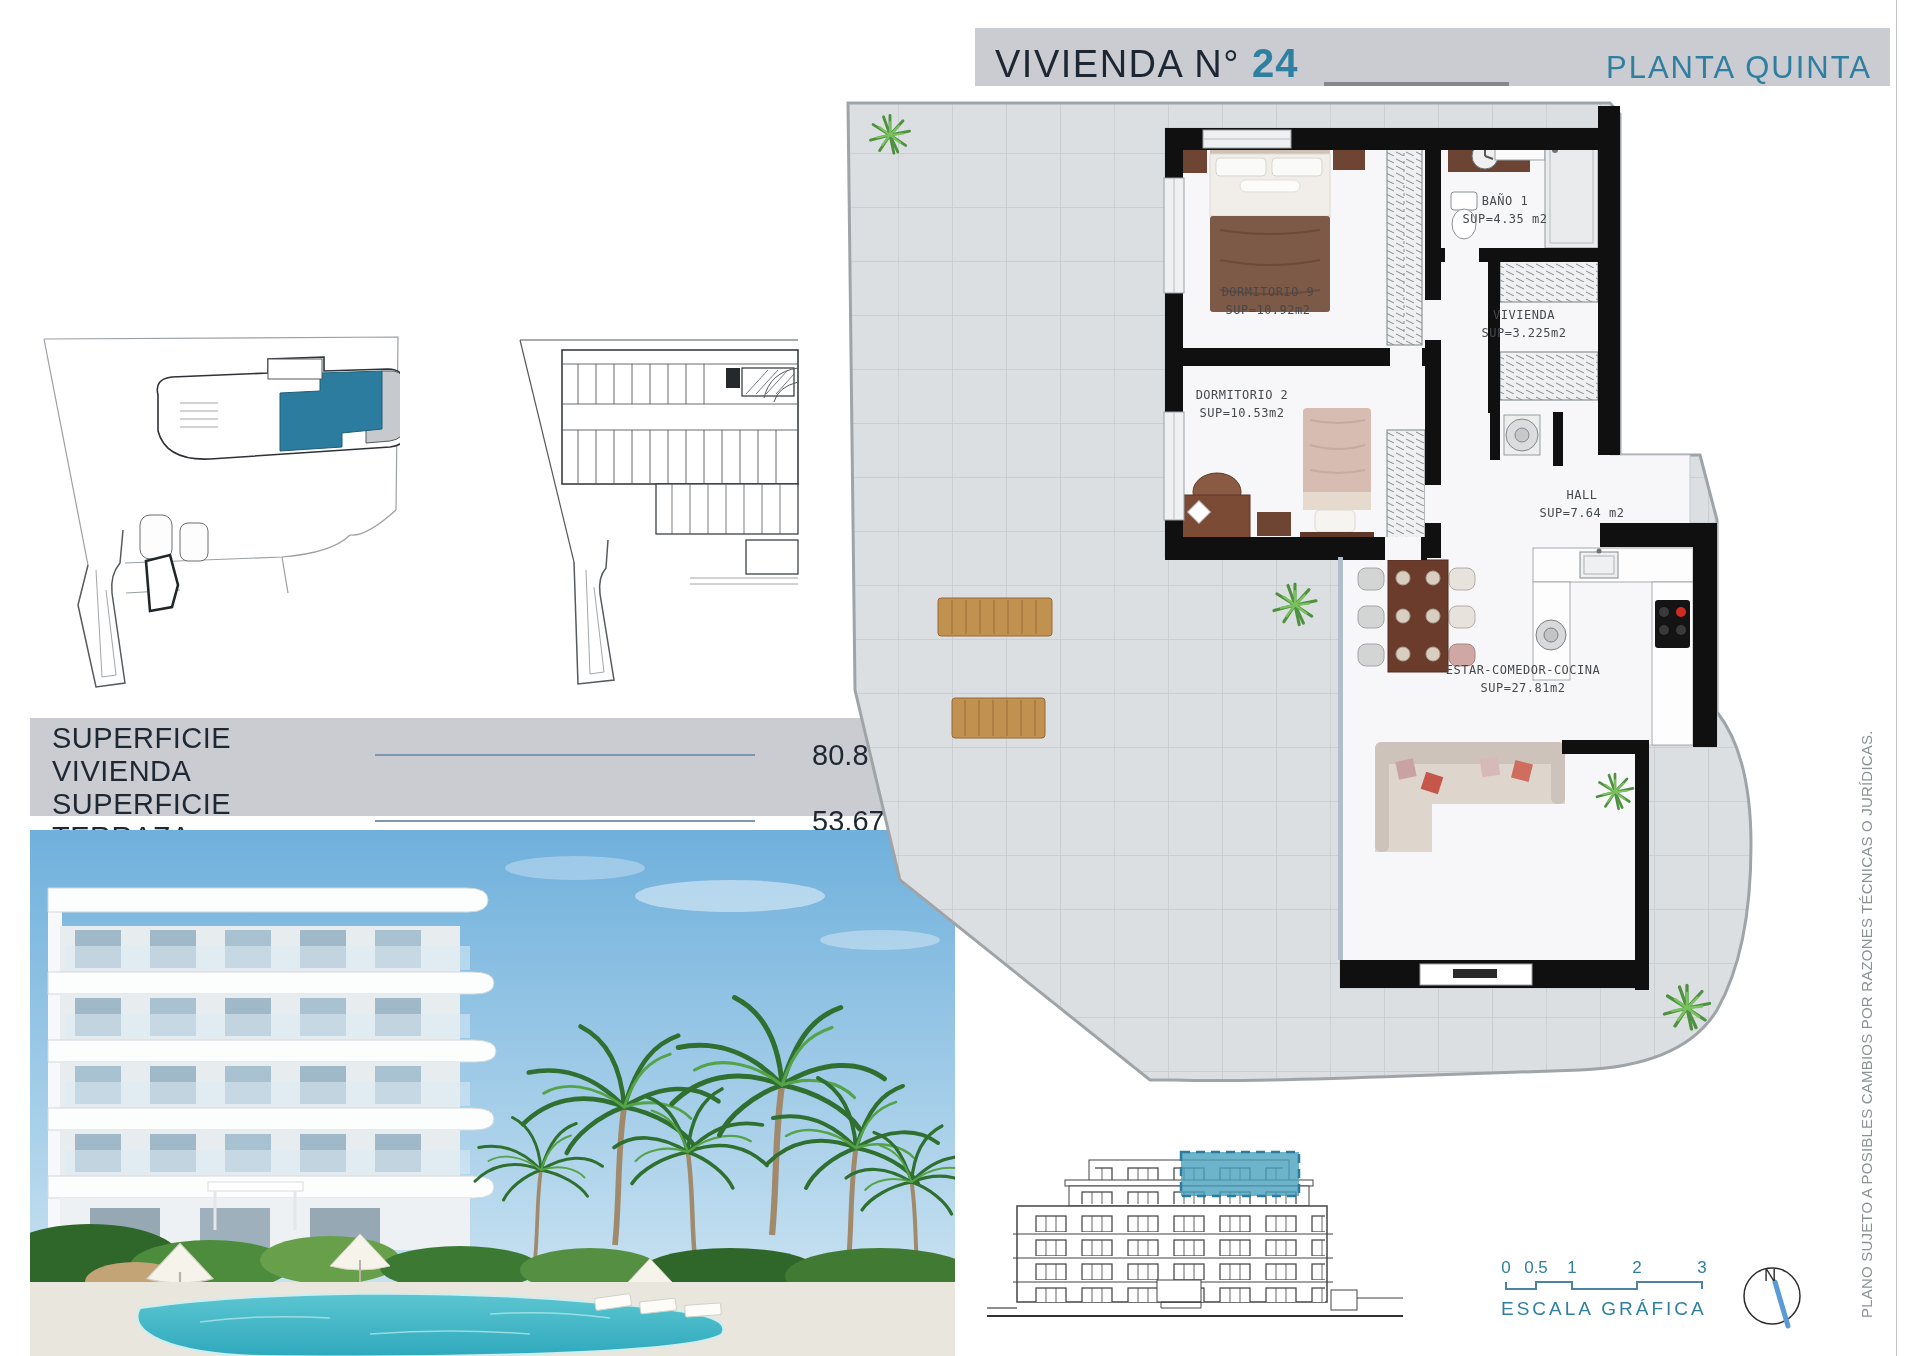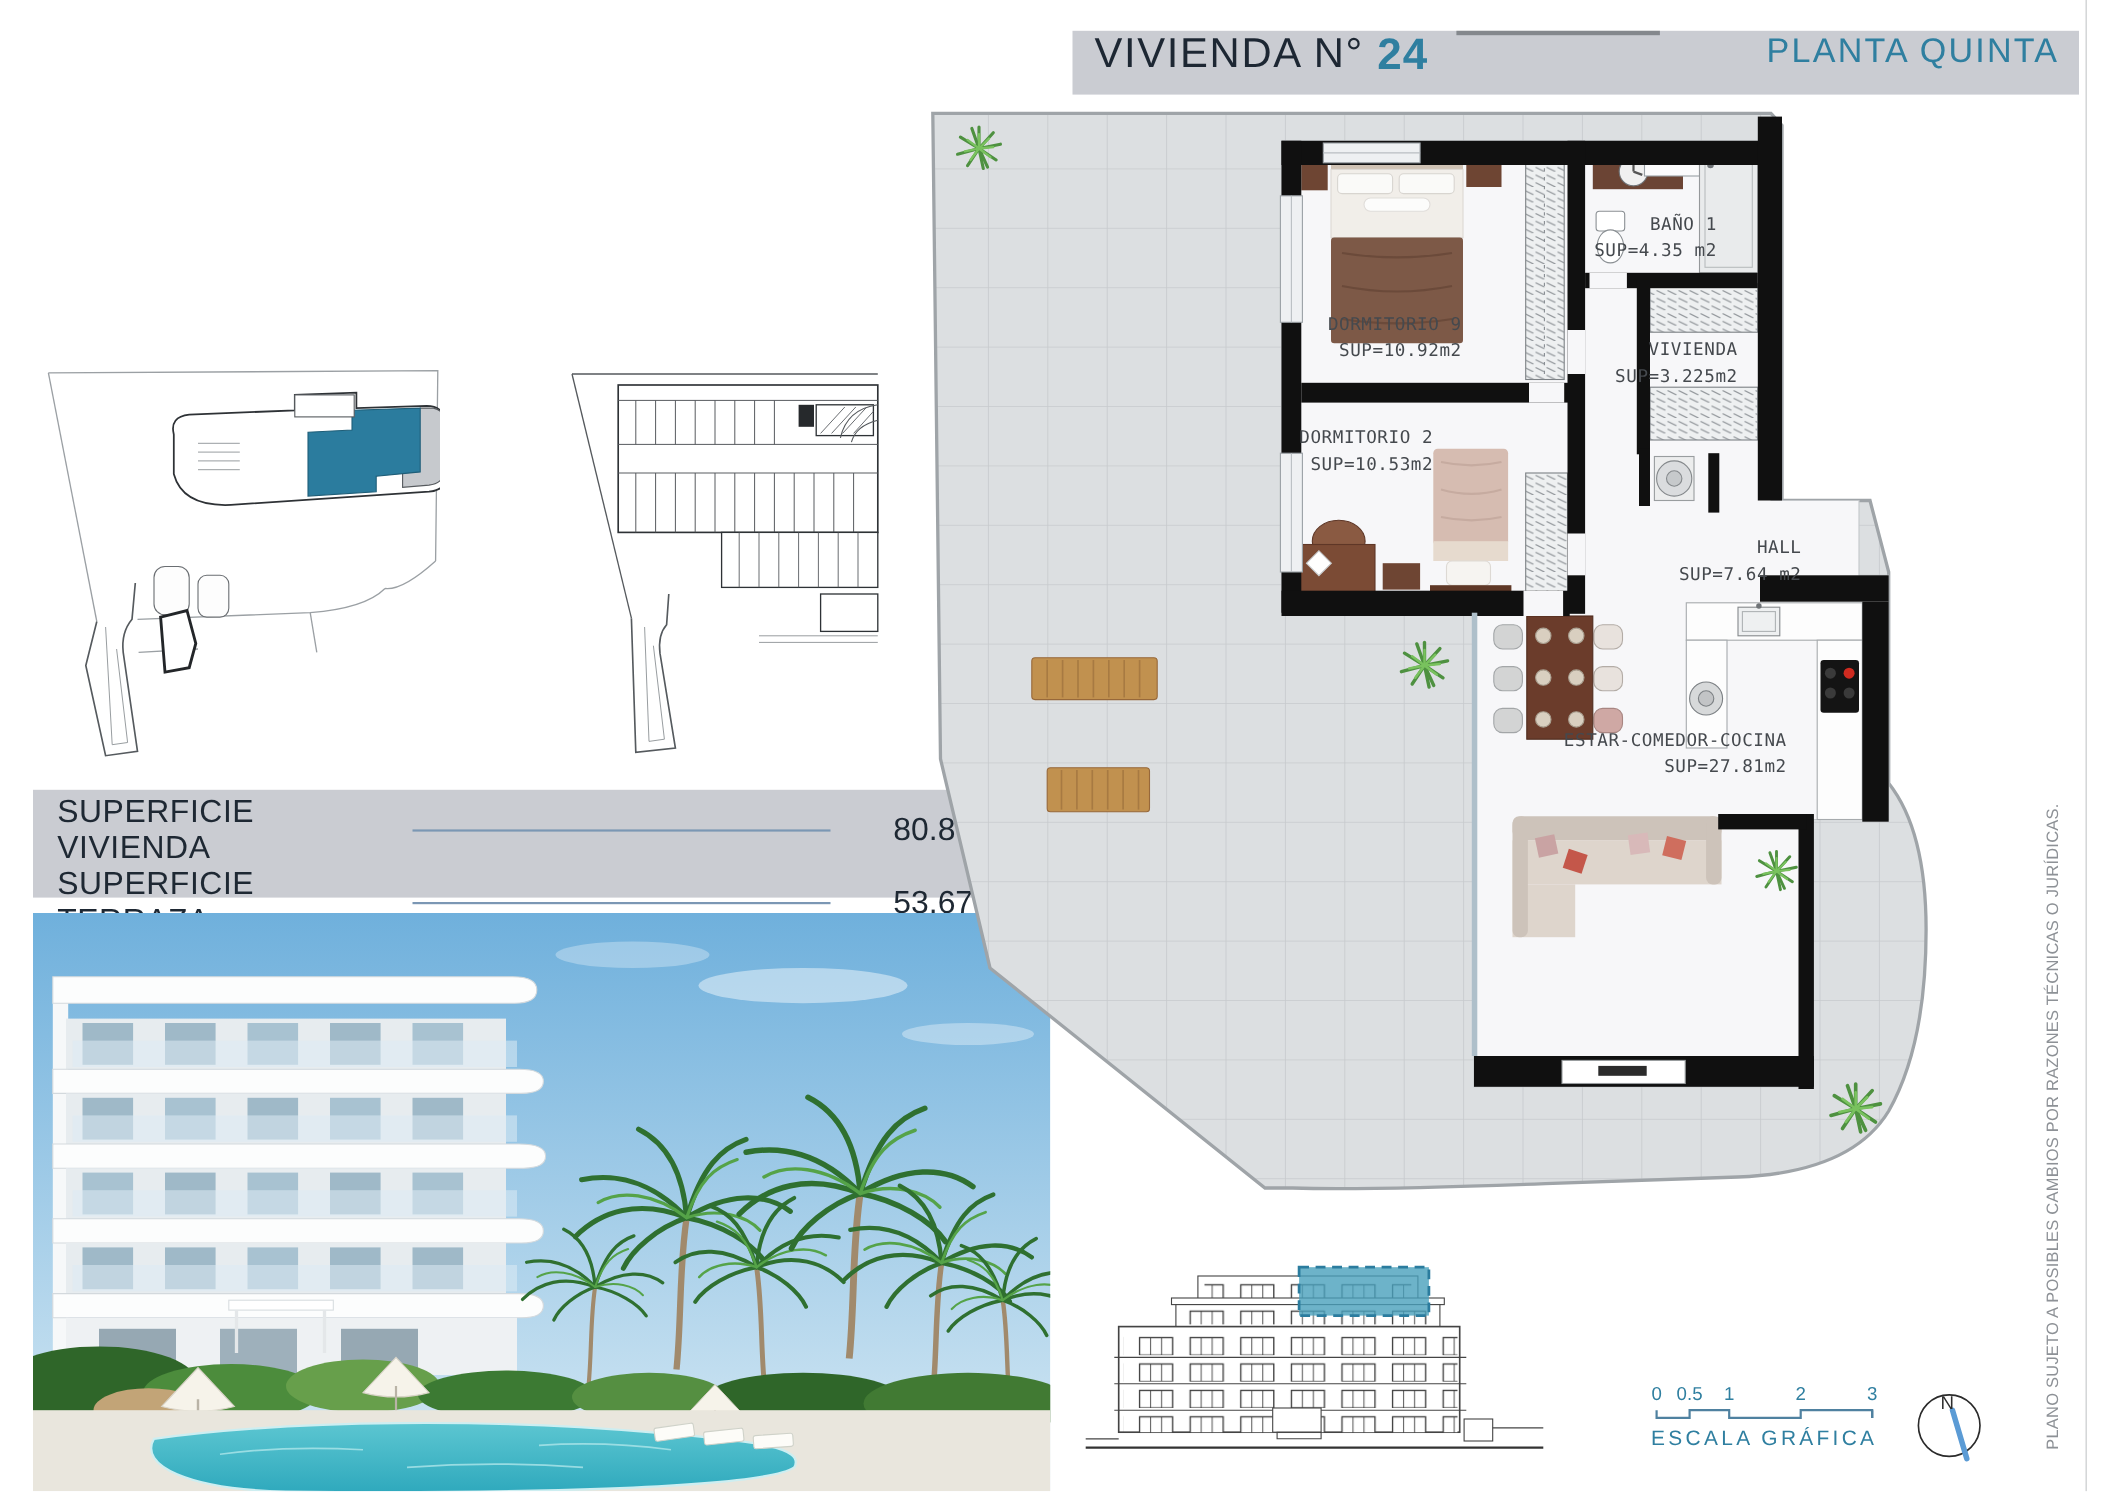--- a/index.html
+++ b/index.html
@@ -1,35 +1,35 @@
 <!DOCTYPE html>
 <html><head>
 <meta charset="utf-8">
 <style>
   html,body{margin:0;padding:0;background:#ffffff;}
   .page{position:relative;width:1920px;height:1356px;background:#ffffff;overflow:hidden;
         font-family:"Liberation Sans",sans-serif;}
   .abs{position:absolute;}
   
   .header-bar{left:975px;top:28px;width:915px;height:58px;background:#caccd2;
-              display:flex;align-items:flex-start;padding:0 18px 0 20px;box-sizing:border-box;}
+              display:flex;align-items:flex-end;padding:0 18px 0 20px;box-sizing:border-box;}
   .hdr-title{font-size:38px;letter-spacing:1.5px;color:#1d2733;font-weight:400;}
   .hdr-num{font-size:40px;letter-spacing:1px;color:#2f7fa0;margin-left:12px;font-weight:700;}
   .hdr-divider{width:185px;height:4px;background:#84888d;margin:0 0 0 26px;}
   .hdr-floor{margin-left:auto;font-size:31px;letter-spacing:2px;color:#2f7fa0;font-weight:400;}
   
   .areas{left:30px;top:718px;width:925px;height:98px;background:#caccd2;
          display:flex;flex-direction:column;justify-content:space-evenly;padding:4px 22px;box-sizing:border-box;}
   .area-row{display:flex;align-items:center;}
   .area-label{width:305px;font-size:29px;letter-spacing:.5px;color:#1e2833;}
   .area-line{flex:1;height:2px;background:#7b97b4;margin:0 18px;}
   .area-value{width:160px;text-align:right;font-size:29px;color:#1e2833;}
   
-  .room-label{position:absolute;transform:translateX(-50%);text-align:right;
-              font-family:"DejaVu Sans Mono",monospace;font-size:16px;letter-spacing:.5px;
+  .room-label{position:absolute;transform:translateX(-50%);text-align:center;
+              font-family:"DejaVu Sans Mono",monospace;font-size:12px;letter-spacing:.5px;
               color:#45494e;line-height:1.5;white-space:nowrap;}
   
   .scalebar{left:1495px;top:1258px;width:240px;height:66px;}
   .scale-tick{position:absolute;top:0;transform:translateX(-50%);font-size:17px;color:#2f7fa0;}
   .scale-label{position:absolute;left:6px;top:40px;font-size:19px;letter-spacing:3px;color:#2f7fa0;text-align:center;}
   
   .compass{left:1738px;top:1254px;width:72px;height:86px;}
   .compass-n{position:absolute;left:26px;top:12px;font-size:17px;color:#2e2e2e;}
   
   .disclaimer{left:1858px;top:852px;width:28px;height:466px;

